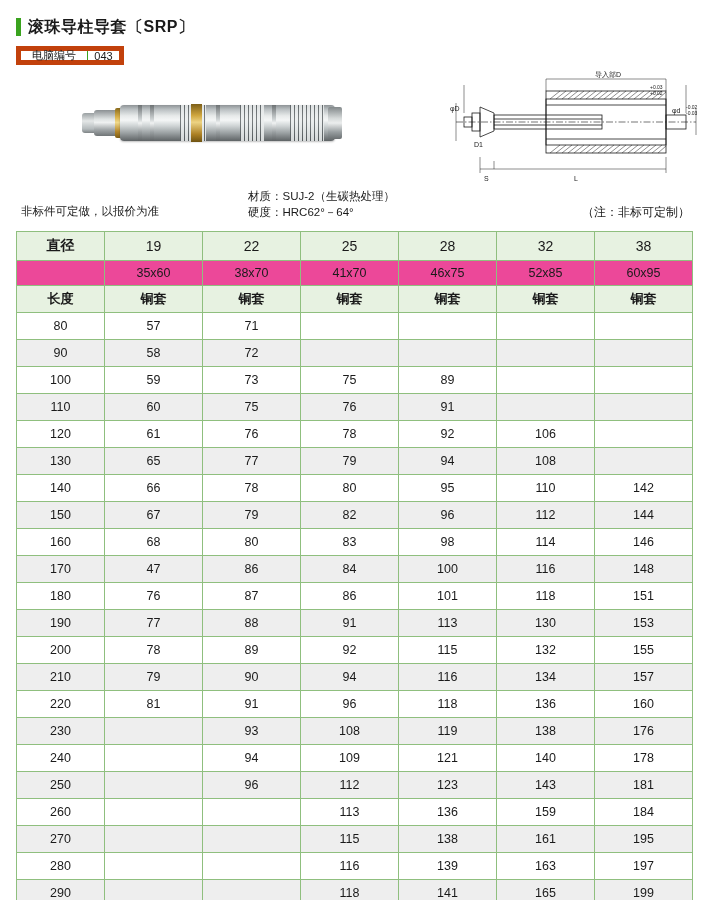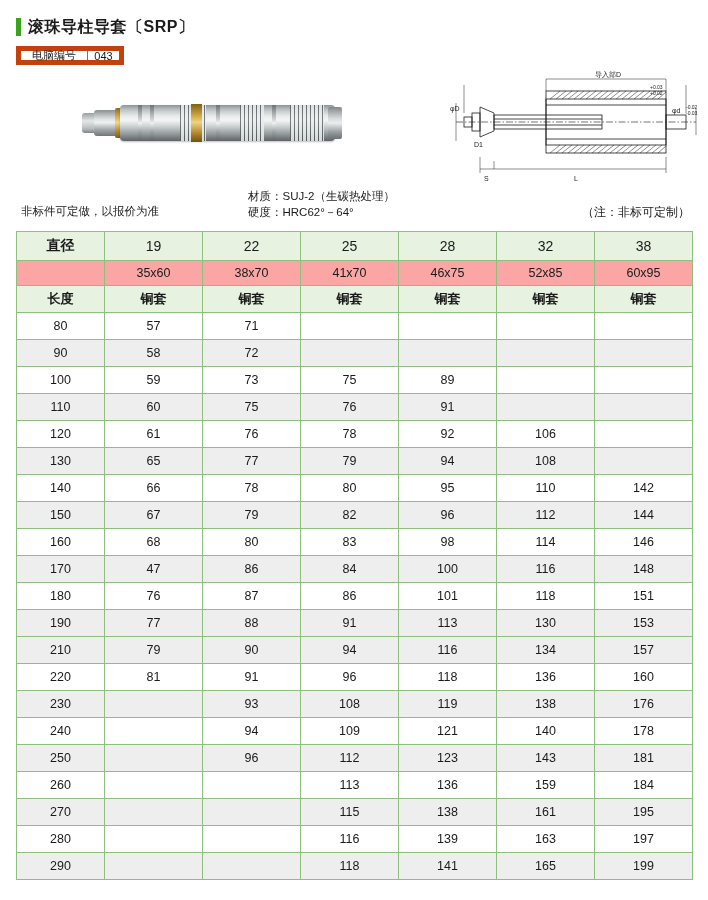--- a/index.html
+++ b/index.html
@@ -212,21 +212,21 @@
     padding: 0;
   }
   tr.head-dia td {
     background: #e7f2e1;
     font-weight: normal;
     font-size: 14px;
     height: 28px;
   }
   tr.head-dia td.lbl { font-size: 14px; font-weight: bold; }
   tr.head-size td {
-    background: #fca5a5;
+    background: #ec4899;
     font-size: 12.5px;
     height: 24px;
   }
   tr.head-type td {
     background: #e7f2e1;
     font-weight: bold;
     height: 26px;
     font-size: 13px;
   }
   tr.row-odd td { background: #ffffff; }
@@ -506,20 +506,29 @@
         </tr>
         <tr class="row-even">
           <td class="col-len">190</td>
           <td>77</td>
           <td>88</td>
           <td>91</td>
           <td>113</td>
           <td>130</td>
           <td>153</td>
         </tr>
+        <tr class="row-odd">
+          <td class="col-len">200</td>
+          <td>78</td>
+          <td>89</td>
+          <td>92</td>
+          <td>115</td>
+          <td>132</td>
+          <td>155</td>
+        </tr>
         <tr class="row-even">
           <td class="col-len">210</td>
           <td>79</td>
           <td>90</td>
           <td>94</td>
           <td>116</td>
           <td>134</td>
           <td>157</td>
         </tr>
         <tr class="row-odd">

